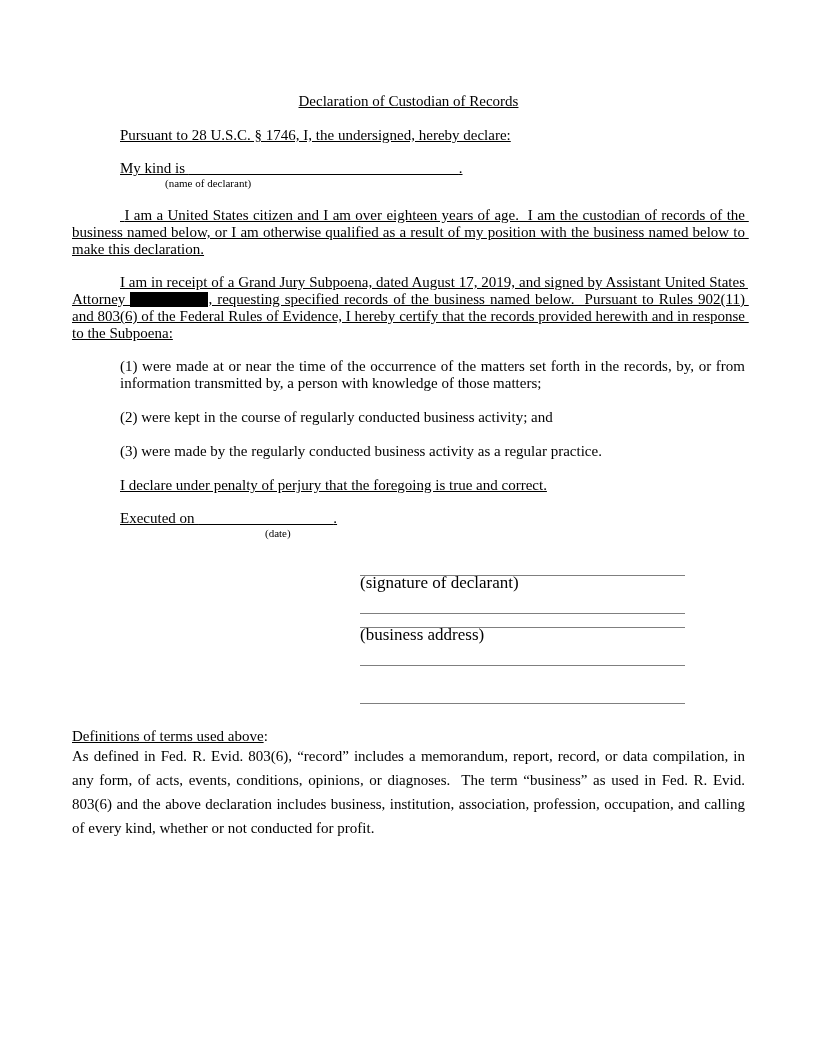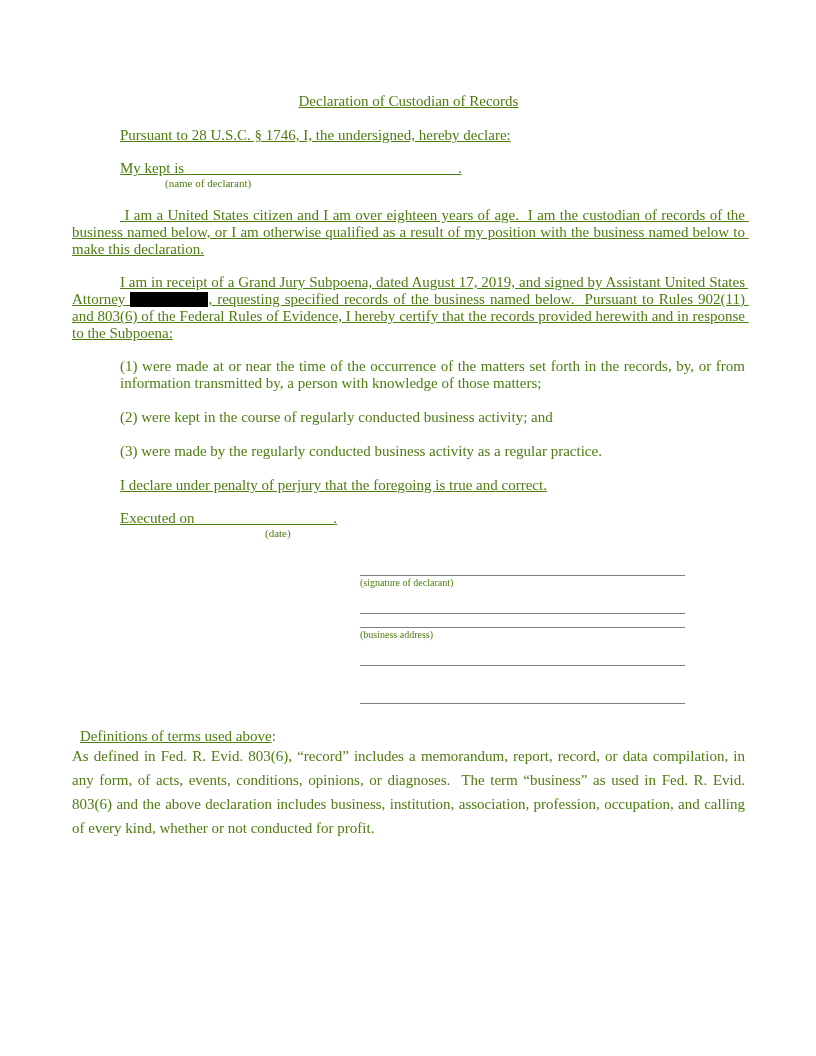--- a/index.html
+++ b/index.html
@@ -10,21 +10,21 @@
   .page {
     position: relative;
     width: 816px;
     height: 1056px;
     box-sizing: border-box;
     padding: 93px 71px 0 72px;
     background: #ffffff;
     font-family: "Liberation Serif", "DejaVu Serif", serif;
     font-size: 15px;
     line-height: 17px;
-    color: #4d7c0f;
+    color: #000000;
     overflow: hidden;
   }
   .title {
     margin: 0;
     font-size: 15px;
     font-weight: normal;
     line-height: 17px;
     text-align: center;
     text-decoration: underline;
   }
@@ -58,50 +58,49 @@
   }
   .sig-block {
     margin: 22px 0 0 288px;
     width: 325px;
   }
   .sig-line {
     height: 13px;
     border-bottom: 1px solid #7f7f7f;
   }
   .sig-caption {
-    font-size: 10px;
+    font-size: 17px;
     line-height: 13px;
     min-height: 13px;
     margin-bottom: 11px;
     white-space: pre;
   }
   .defs { margin-top: 4px; }
   .defs-heading {
     line-height: 16px;
     white-space: pre;
-    margin-left: 8px;
   }
   .defs-heading .u { text-decoration: underline; }
   .defs-body {
     margin: 0;
     line-height: 24px;
     text-align: justify;
     white-space: pre-wrap;
   }
 </style>
 </head>
 <body>
 
 <div class="page">
 
   <h1 class="title">Declaration of Custodian of Records</h1>
 
   <p class="para indent mt17">Pursuant to 28 U.S.C. § 1746, I, the undersigned, hereby declare:</p>
 
-  <p class="para indent mt16"><span>My kept is </span><span>____________________________________</span><span>.</span></p>
+  <p class="para indent mt16"><span>My kind is </span><span>____________________________________</span><span>.</span></p>
   <div class="caption name-caption">(name of declarant)</div>
 
   <p class="para indent mt17"> I am a United States citizen and I am over eighteen years of age.  I am the custodian of records of the business named below, or I am otherwise qualified as a result of my position with the business named below to make this declaration.</p>
 
   <p class="para indent mt16"><span>I am in receipt of a Grand Jury Subpoena, dated August 17, 2019, and signed by Assistant United States Attorney </span><span class="redaction"></span><span>, requesting specified records of the business named below.  Pursuant to Rules 902(11) and 803(6) of the Federal Rules of Evidence, I hereby certify that the records provided herewith and in response to the Subpoena:</span></p>
 
   <p class="item item-first">(1) were made at or near the time of the occurrence of the matters set forth in the records, by, or from information transmitted by, a person with knowledge of those matters;</p>
   <p class="item">(2) were kept in the course of regularly conducted business activity; and</p>
   <p class="item">(3) were made by the regularly conducted business activity as a regular practice.</p>
 

